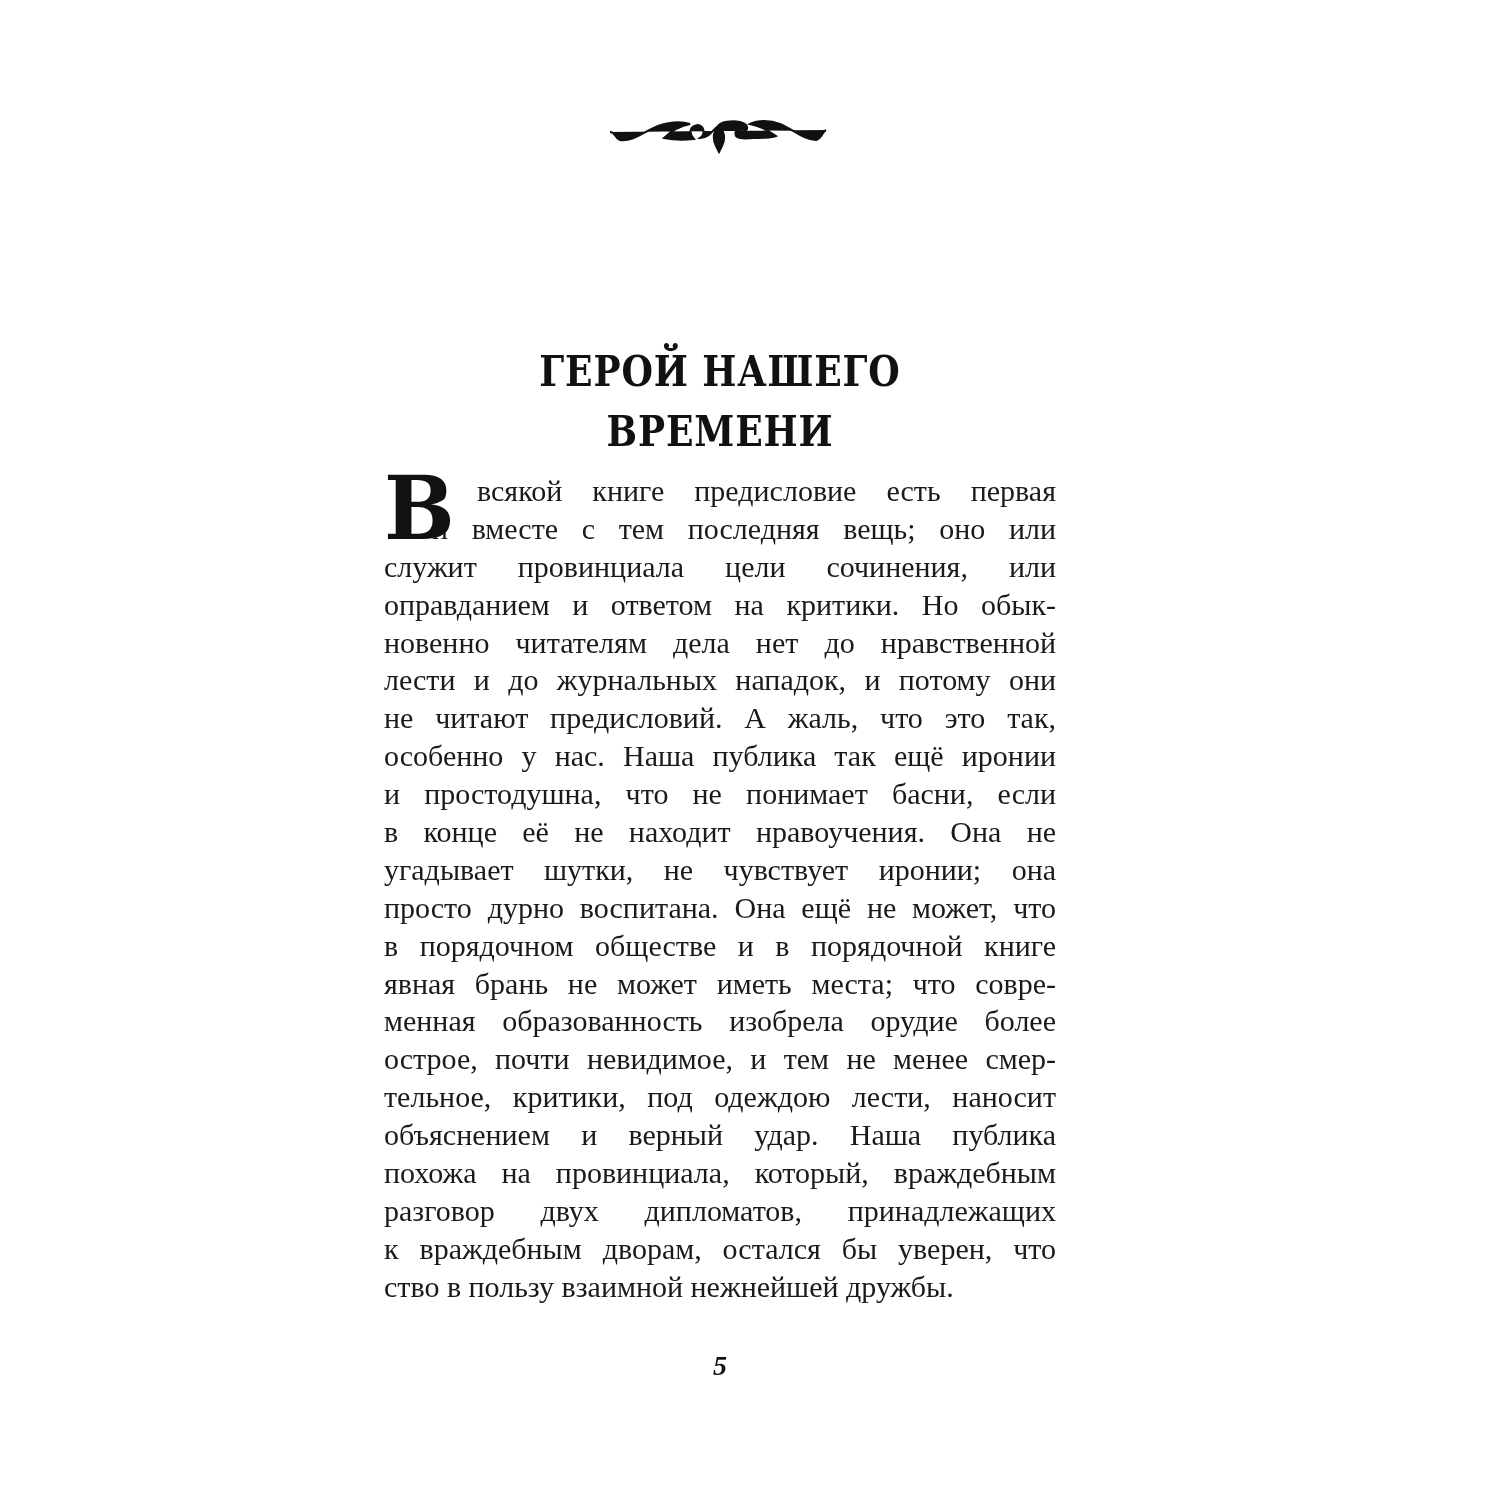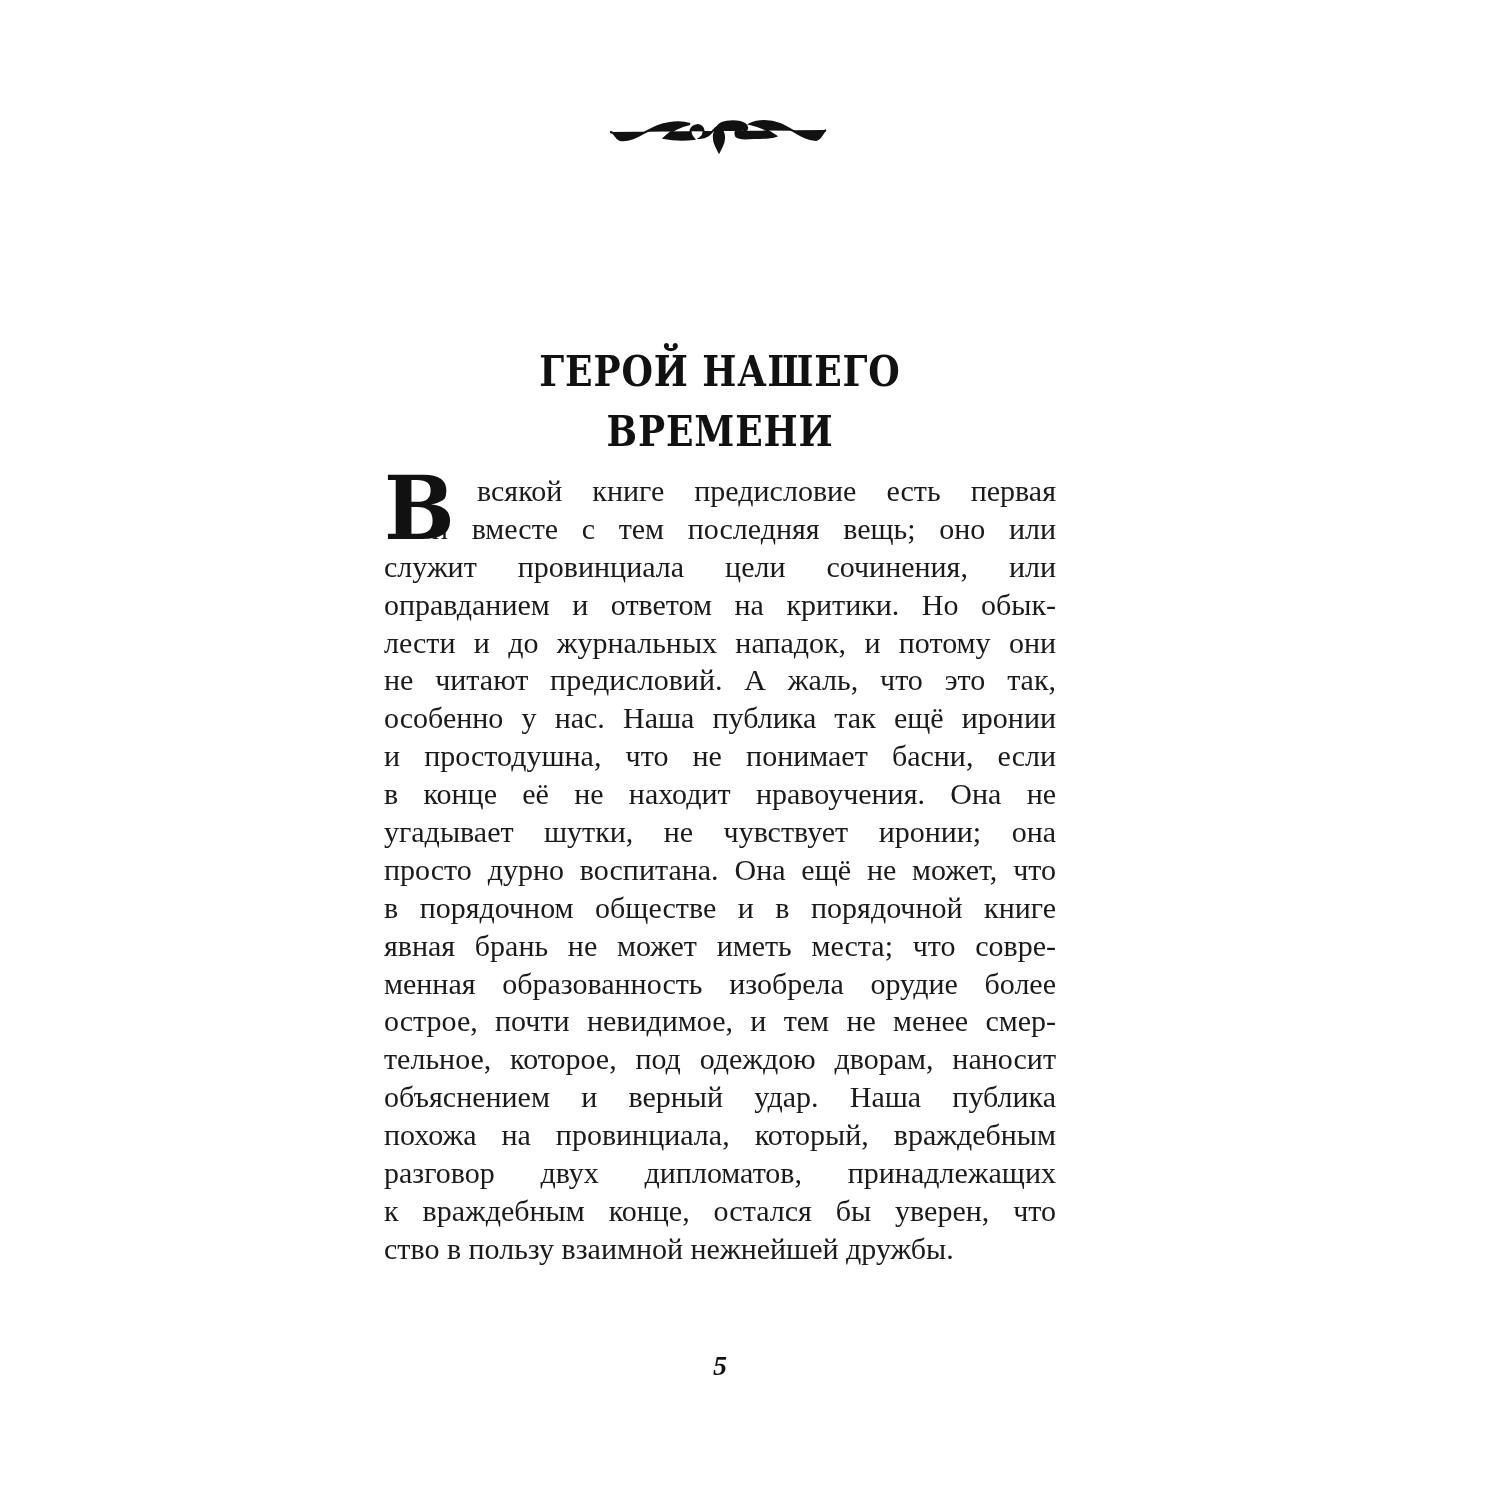--- a/index.html
+++ b/index.html
@@ -105,32 +105,33 @@
 </svg>
 
 <h1 class="title">ГЕРОЙ НАШЕГО ВРЕМЕНИ</h1>
 
 <div class="body-text">
   <span class="dropcap">В</span>
   <span class="line indent">о всякой книге предисловие есть первая</span>
   <span class="line indent">и вместе с тем последняя вещь; оно или</span>
   <span class="line">служит провинциала цели сочинения, или</span>
   <span class="line">оправданием и ответом на критики. Но обык-</span>
+  <span class="line">новенно читателям дела нет до нравственной</span>
   <span class="line">лести и до журнальных нападок, и потому они</span>
   <span class="line">не читают предисловий. А жаль, что это так,</span>
   <span class="line">особенно у нас. Наша публика так ещё иронии</span>
   <span class="line">и простодушна, что не понимает басни, если</span>
   <span class="line">в конце её не находит нравоучения. Она не</span>
   <span class="line">угадывает шутки, не чувствует иронии; она</span>
   <span class="line">просто дурно воспитана. Она ещё не может, что</span>
   <span class="line">в порядочном обществе и в порядочной книге</span>
   <span class="line">явная брань не может иметь места; что совре-</span>
   <span class="line">менная образованность изобрела орудие более</span>
   <span class="line">острое, почти невидимое, и тем не менее смер-</span>
-  <span class="line">тельное, которое, под одеждою дворам, наносит</span>
+  <span class="line">тельное, критики, под одеждою лести, наносит</span>
   <span class="line">объяснением и верный удар. Наша публика</span>
   <span class="line">похожа на провинциала, который, враждебным</span>
   <span class="line">разговор двух дипломатов, принадлежащих</span>
-  <span class="line">к враждебным конце, остался бы уверен, что</span>
+  <span class="line">к враждебным дворам, остался бы уверен, что</span>
   <span class="line last">ство в пользу взаимной нежнейшей дружбы.</span>
 </div>
 
 <div class="page-number">5</div>
 
 </body></html>

